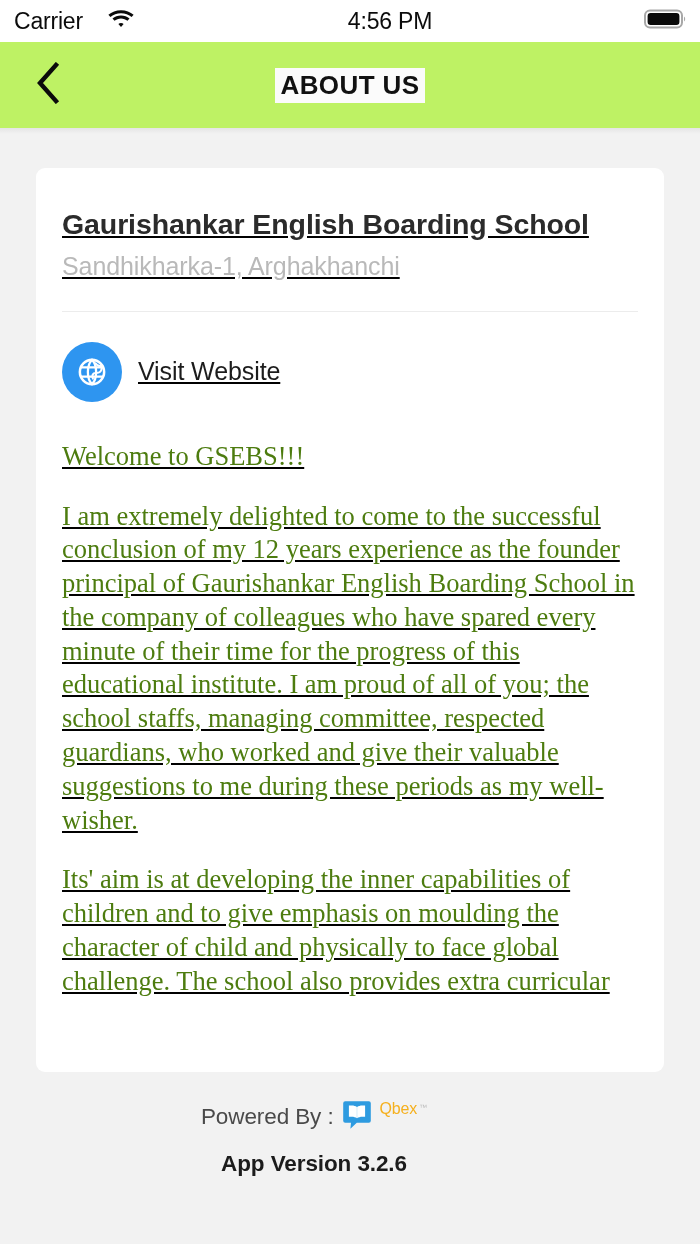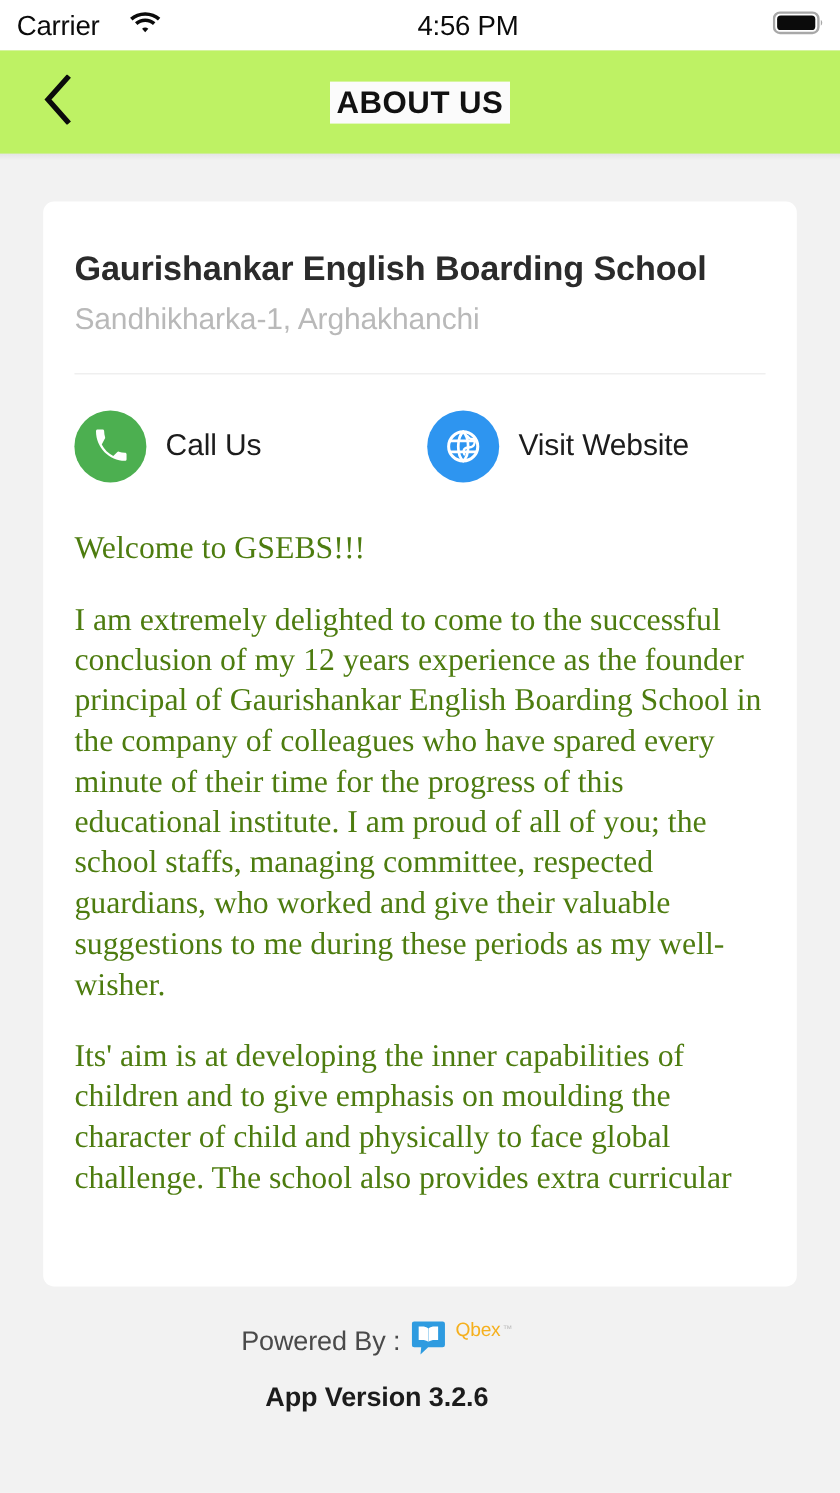--- a/index.html
+++ b/index.html
@@ -50,20 +50,21 @@
     position:absolute; top:128px; left:0; width:700px; height:6px;
     background:linear-gradient(to bottom, rgba(0,0,0,0.055), rgba(0,0,0,0));
   }
 
   
   .card {
     position:absolute; left:36px; top:168px;
     width:628px; height:904px;
     background:#ffffff; border-radius:9px;
     overflow:hidden;
+    text-decoration:underline;
   }
   .card-head { padding:36px 26px 0 26px; }
   .school-name {
     font-size:28.5px; font-weight:bold; color:#2b2b2b;
     line-height:1.42; letter-spacing:-0.1px;
     padding-left:154px; text-indent:-154px;
   }
   .school-name-inner { display:inline; }
   .school-addr {
     font-size:25px; color:#b9b9b9; line-height:1.45; margin-top:4px;
@@ -166,28 +167,20 @@
       <div class="school-name">
         <span class="school-name-inner">Gaurishankar English Boarding School</span>
       </div>
       <div class="school-addr">Sandhikharka-1, Arghakhanchi</div>
     </div>
 
     <div class="divider"></div>
 
     <div class="actions">
 
-      <div class="action call">
-        <span class="badge green">
-          <svg width="32" height="32" viewBox="0 0 24 24">
-            <path d="M6.6 10.8c1.6 3.1 4.1 5.6 7.2 7.2l2.4-2.4c0.3-0.3 0.7-0.4 1.1-0.3 1.2 0.4 2.5 0.6 3.8 0.6 0.6 0 1 0.4 1 1V20c0 0.6-0.4 1-1 1C11.3 21 3 12.7 3 2.5c0-0.6 0.4-1 1-1h3.1c0.6 0 1 0.4 1 1 0 1.3 0.2 2.6 0.6 3.8 0.1 0.4 0 0.8-0.3 1.1L6.6 10.8z" fill="#ffffff"></path>
-          </svg>
-        </span>
-        <span class="action-label">Call Us</span>
-      </div>
 
       <div class="action web">
         <span class="badge blue">
           <svg width="32" height="32" viewBox="0 0 24 24">
             <circle cx="12" cy="12" r="9.1" fill="none" stroke="#ffffff" stroke-width="1.9"></circle>
             <path d="M12 2.9c-2.0 1.9-3.1 5.0-3.1 9.1s1.1 7.2 3.1 9.1c2.0-1.9 3.1-5.0 3.1-9.1S14 4.8 12 2.9z" fill="none" stroke="#ffffff" stroke-width="1.7"></path>
             <path d="M3.6 8.6h16.8 M3.6 15.4h16.8" fill="none" stroke="#ffffff" stroke-width="1.7"></path>
             <path d="M14.6 5.5c0.9 1.6 2.6 2.1 4.2 1.9 0.6 1.5 0.3 3.6-0.9 4.6-1.4 1.2-3.3 0.3-4.6 1.1-1.2 0.8-1.1 2.6-0.6 3.9" fill="none" stroke="#ffffff" stroke-width="1.5" stroke-linecap="round"></path>
           </svg>
         </span>

